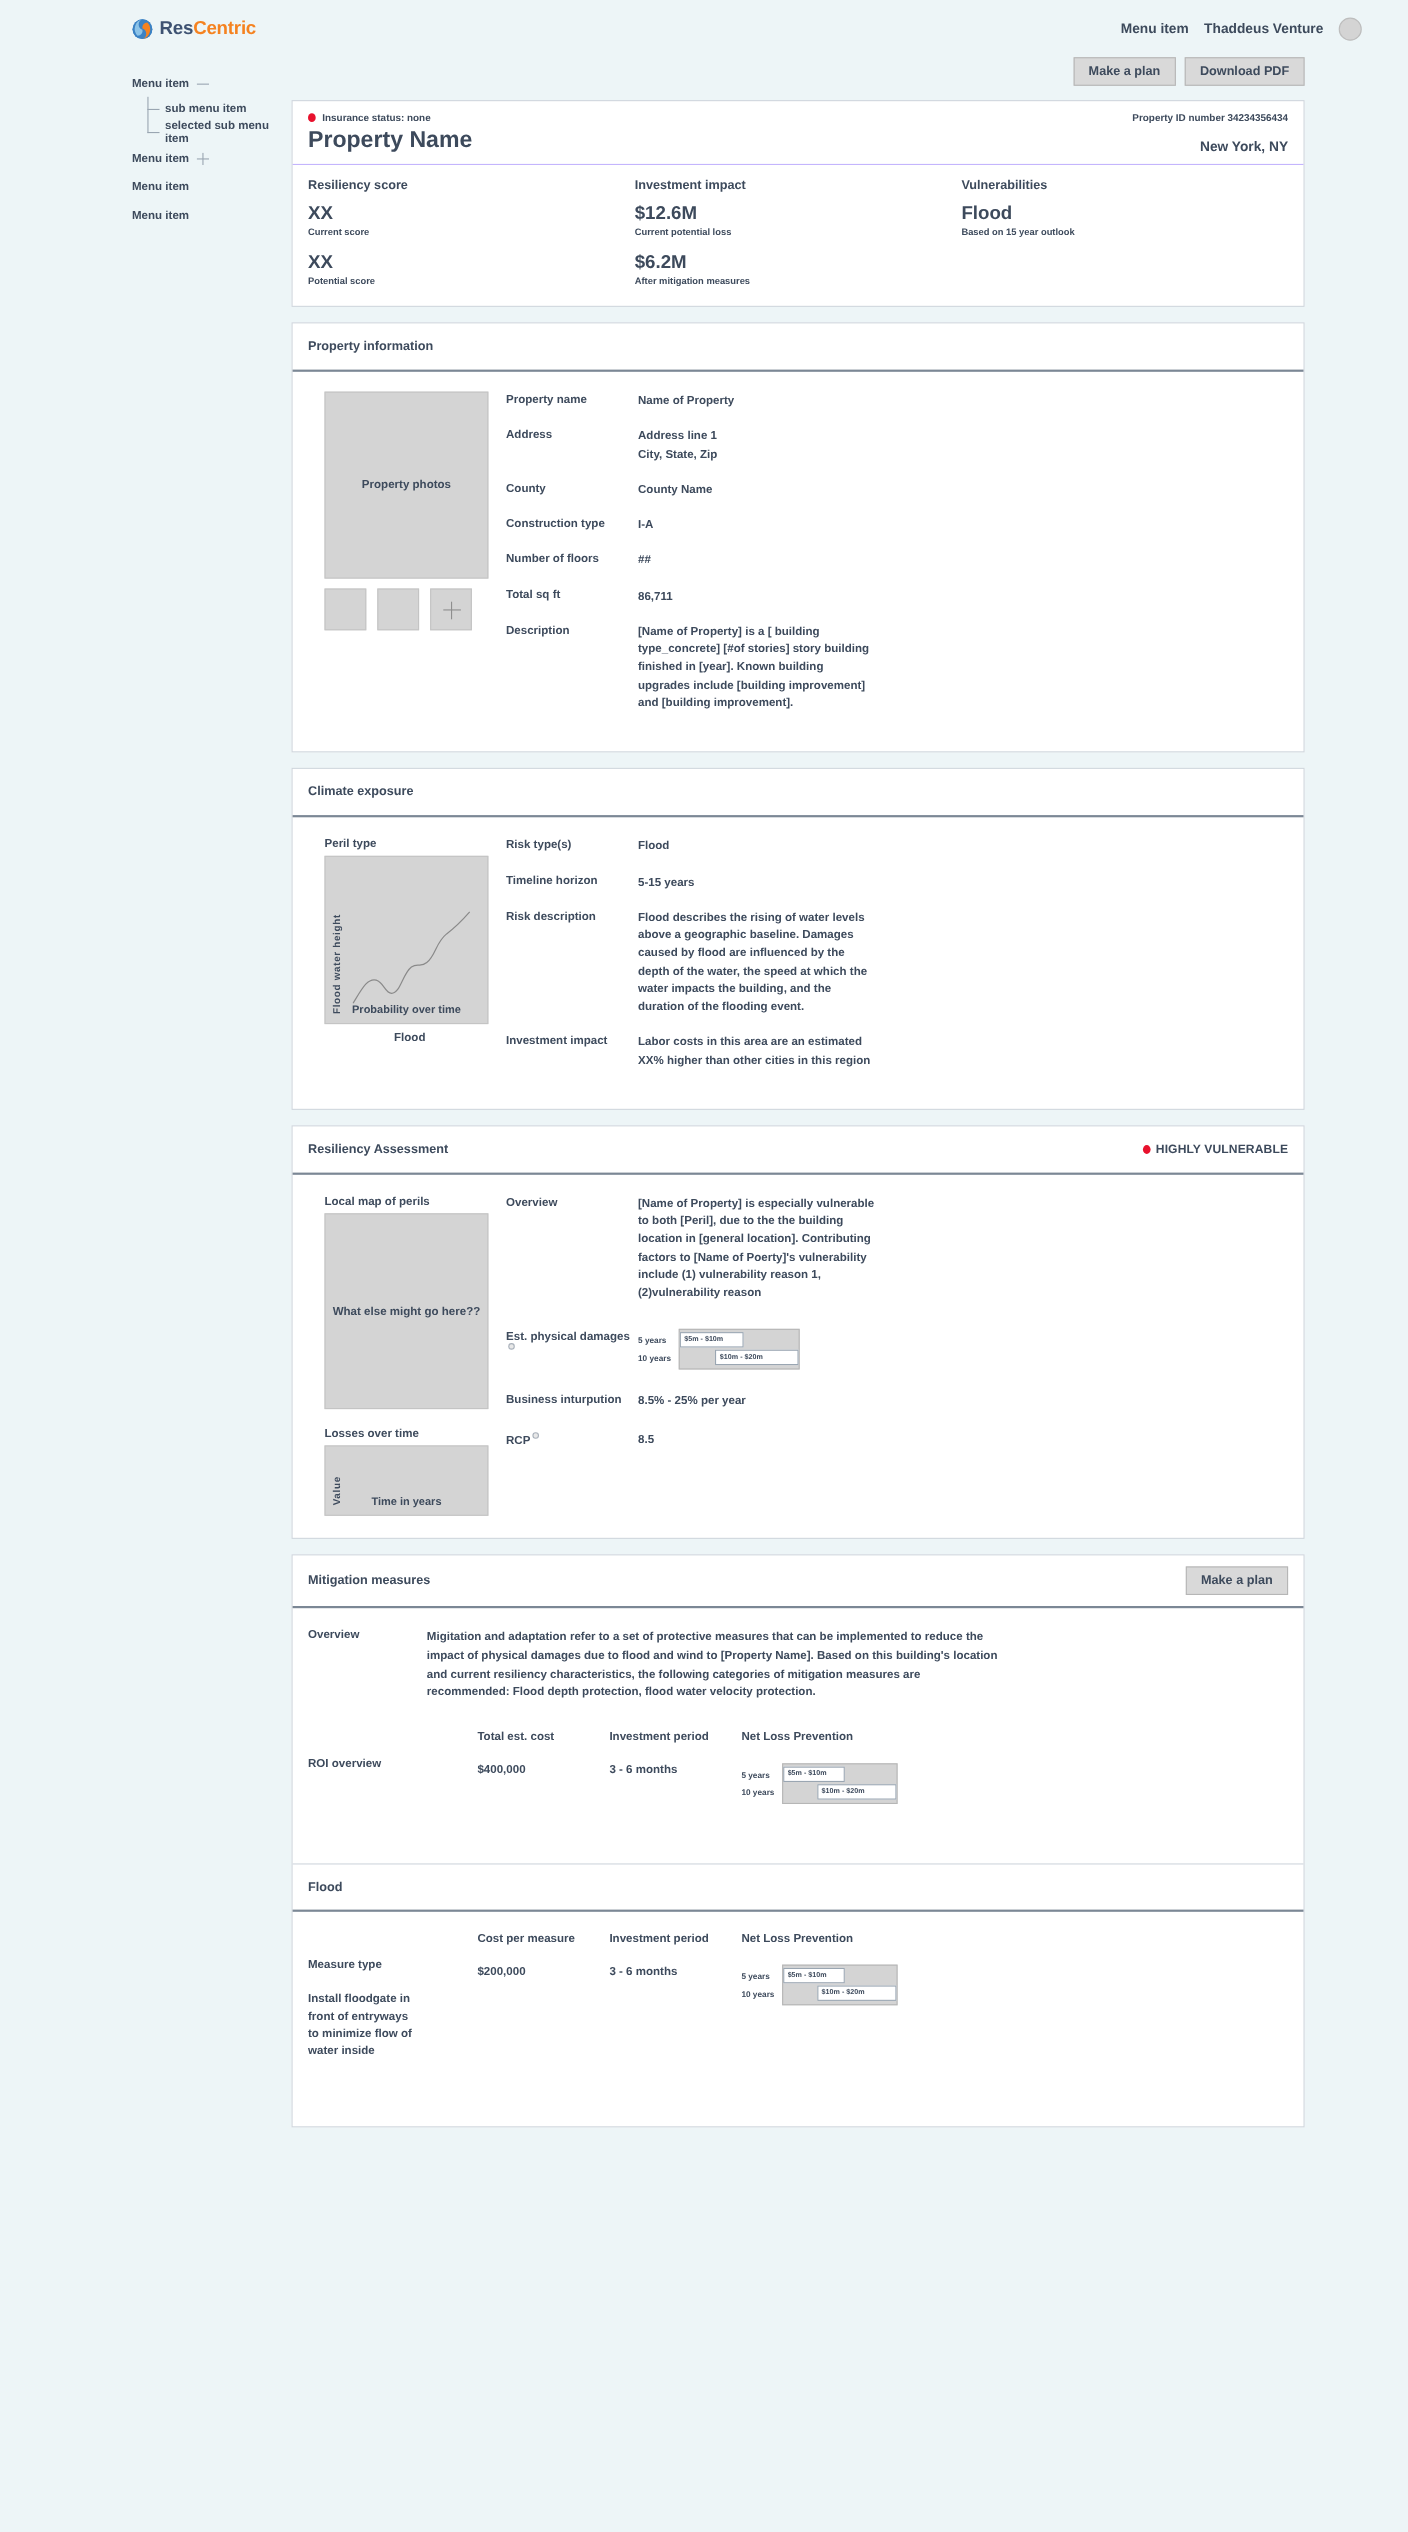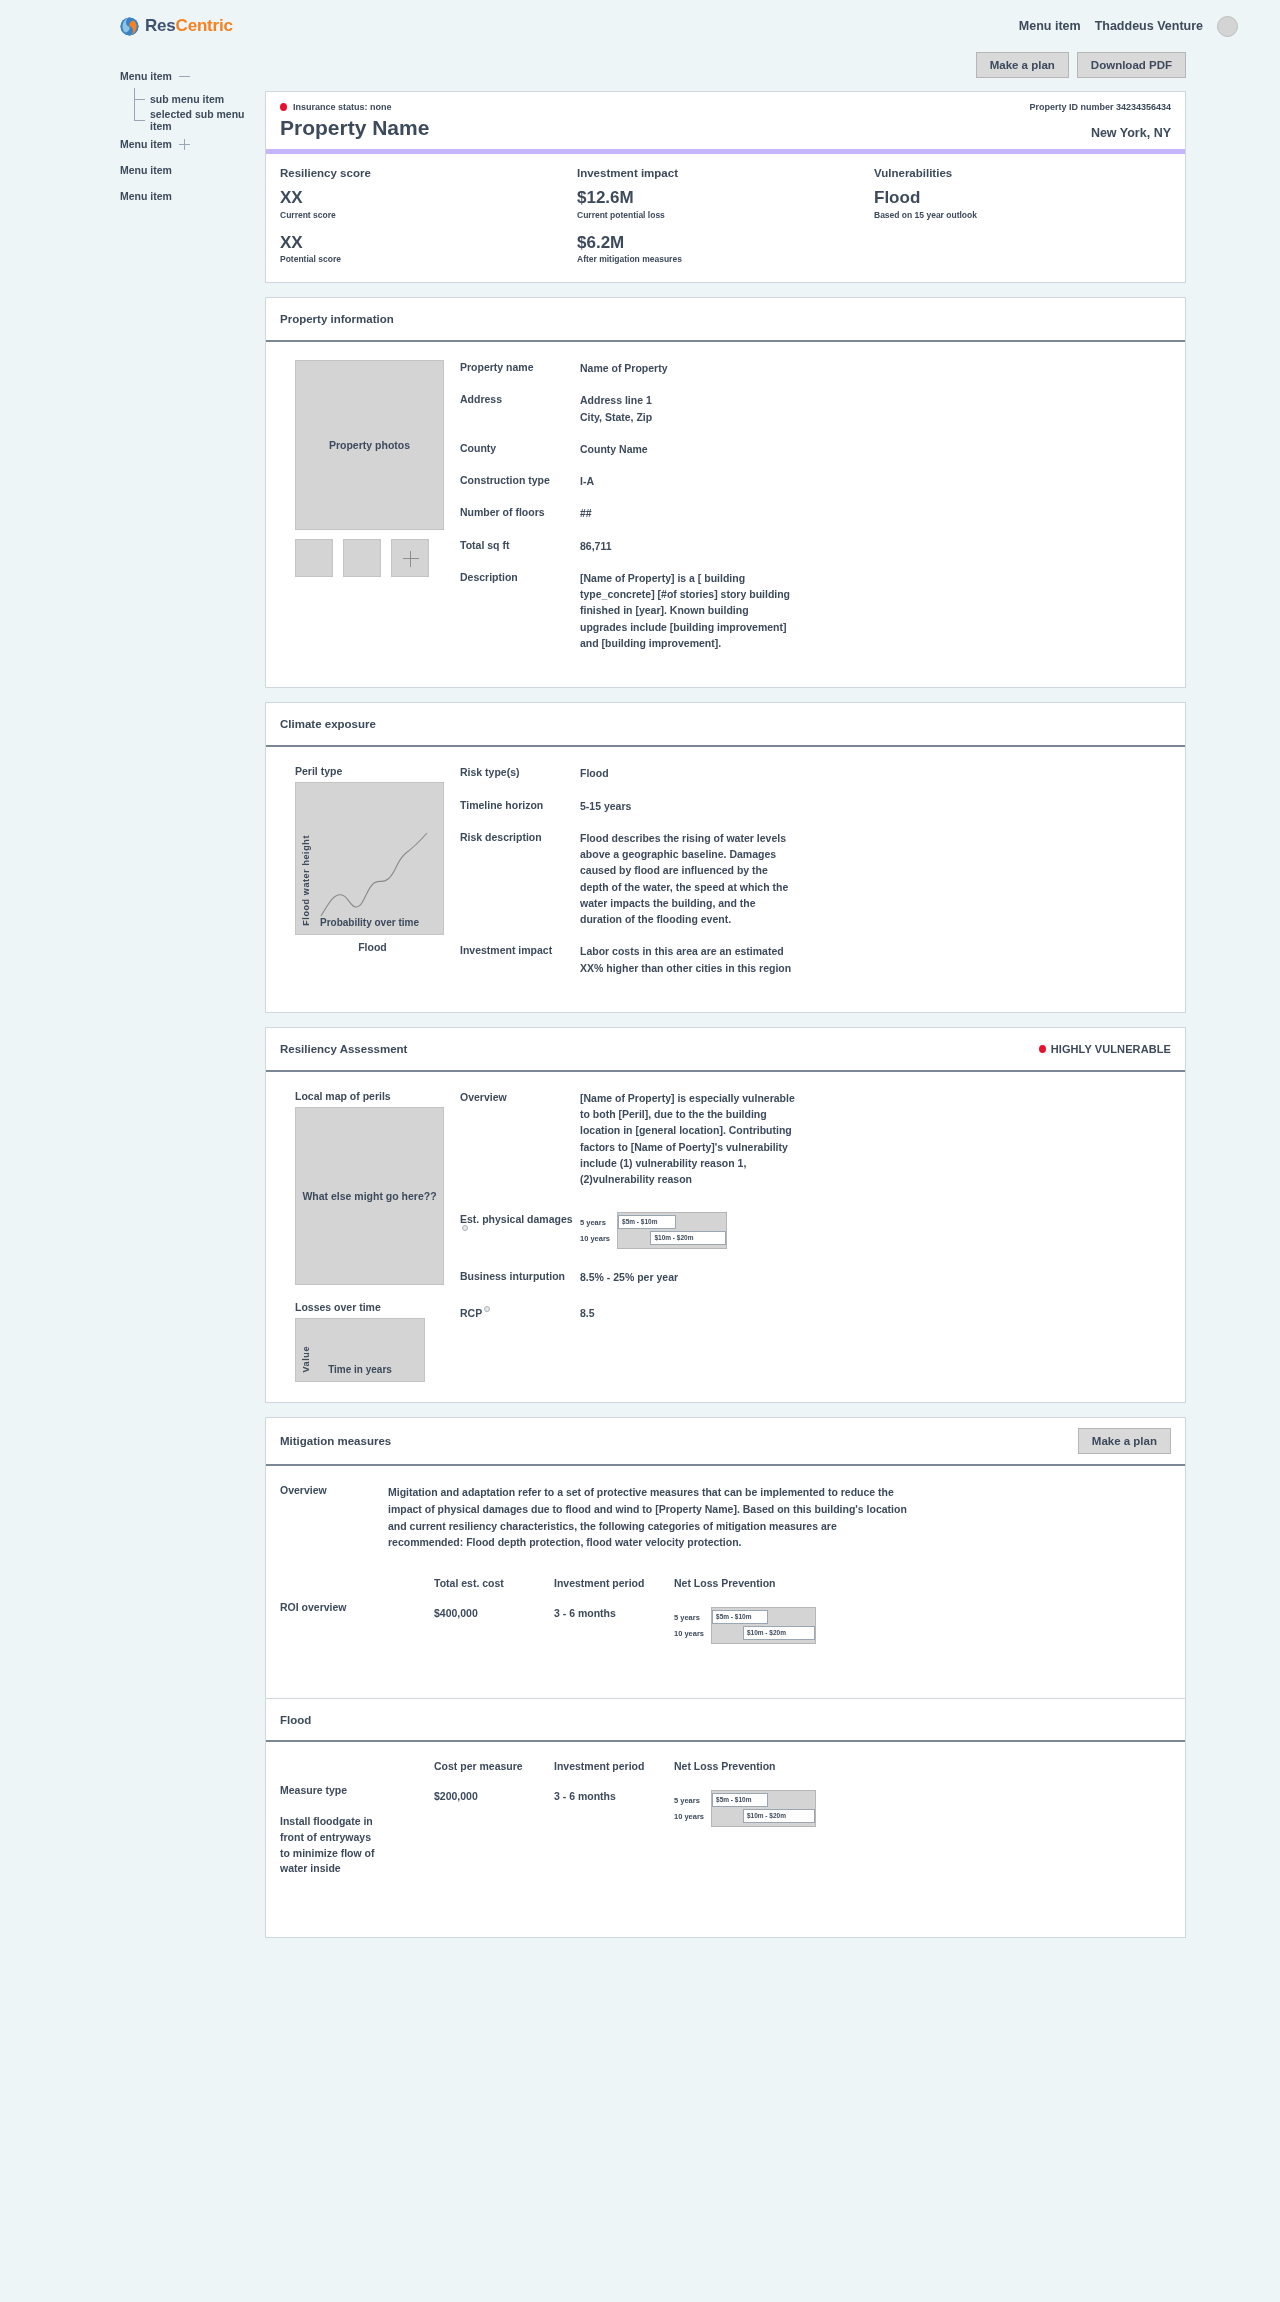--- a/index.html
+++ b/index.html
@@ -88,21 +88,21 @@
     padding: 13px 14px;
     display: flex; align-items: center;
     border-bottom: 2px solid #7b8795;
     min-height: 44px;
   }
   .card-head.tall { padding: 10px 14px; }
   .card-title { font-size: 11.5px; font-weight: bold; color: #3d4a5c; }
   .card-body { padding: 18px 14px 20px 14px; }
 
   
-  .hero-head { padding: 10px 14px 9px 14px; border-bottom: 5px solid #c4b5fd; }
+  .hero-head { padding: 10px 14px 9px 14px; border-bottom: 1px solid #c4b5fd; }
   .hero-line1 { display: flex; align-items: center; }
   .hero-line2 { display: flex; align-items: flex-end; margin-top: 4px; }
   .dot-red {
     width: 7px; height: 8px; border-radius: 50%;
     background: #e8112d; display: inline-block; margin-right: 6px;
   }
   .ins-status { font-size: 9px; font-weight: bold; color: #3d4a5c; }
   .prop-id { margin-left: auto; font-size: 9px; font-weight: bold; color: #3d4a5c; }
   .prop-name { font-size: 21px; font-weight: bold; color: #3d4a5c; }
   .prop-loc { margin-left: auto; font-size: 12.5px; font-weight: bold; color: #3d4a5c; }
@@ -147,21 +147,21 @@
   .thumb-plus:after { top: 11px; left: 18px; height: 16px; width: 1px; }
 
   
   .chart-cap { font-size: 10.5px; font-weight: bold; margin-bottom: 5px; }
   .chart-box {
     position: relative;
     background: #d4d4d4; border: 1px solid #c4c4c4;
   }
   .peril-chart { width: 149px; height: 153px; }
   .map-chart { width: 149px; height: 178px; display:flex; align-items:center; justify-content:center;}
-  .loss-chart { width: 130px; height: 64px; }
+  .loss-chart { width: 149px; height: 64px; }
   .axis-y {
     position: absolute; left: 5px; bottom: 8px;
     writing-mode: vertical-rl; transform: rotate(180deg);
     font-size: 9px; font-weight: bold; letter-spacing: 0.6px; color: #3d4a5c;
   }
   .axis-x {
     position: absolute; bottom: 6px; left: 0; right: 0;
     text-align: center; font-size: 10px; font-weight: bold; color: #3d4a5c;
   }
   .chart-caption { text-align: center; font-size: 10.5px; font-weight: bold; margin-top: 6px; }

